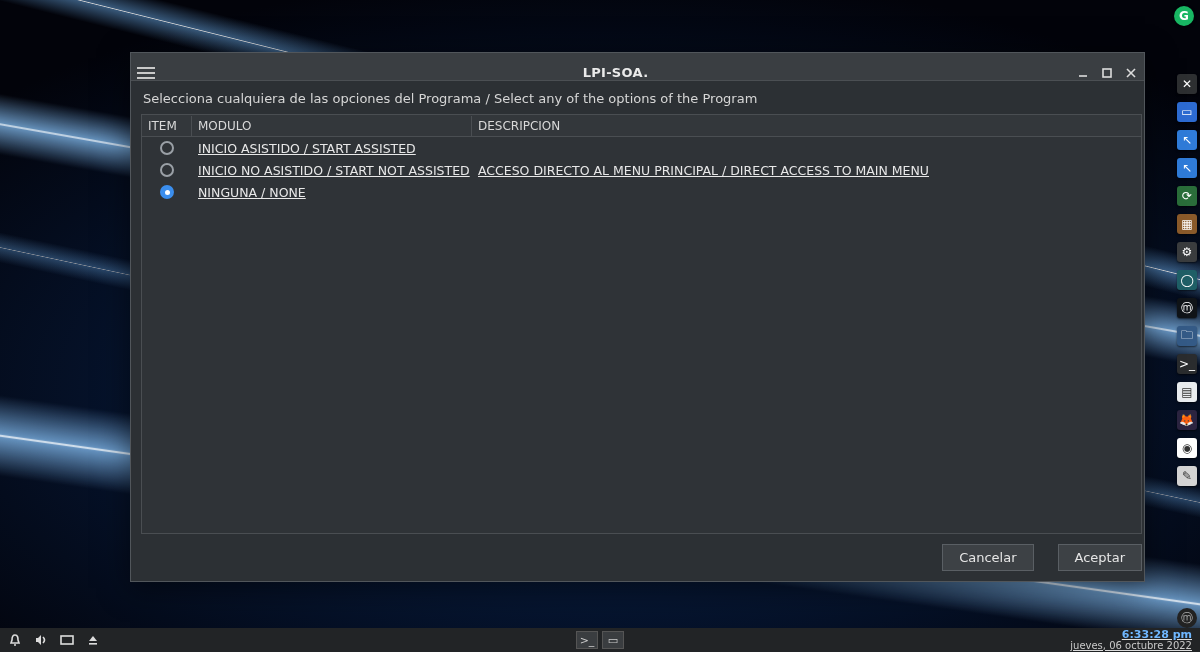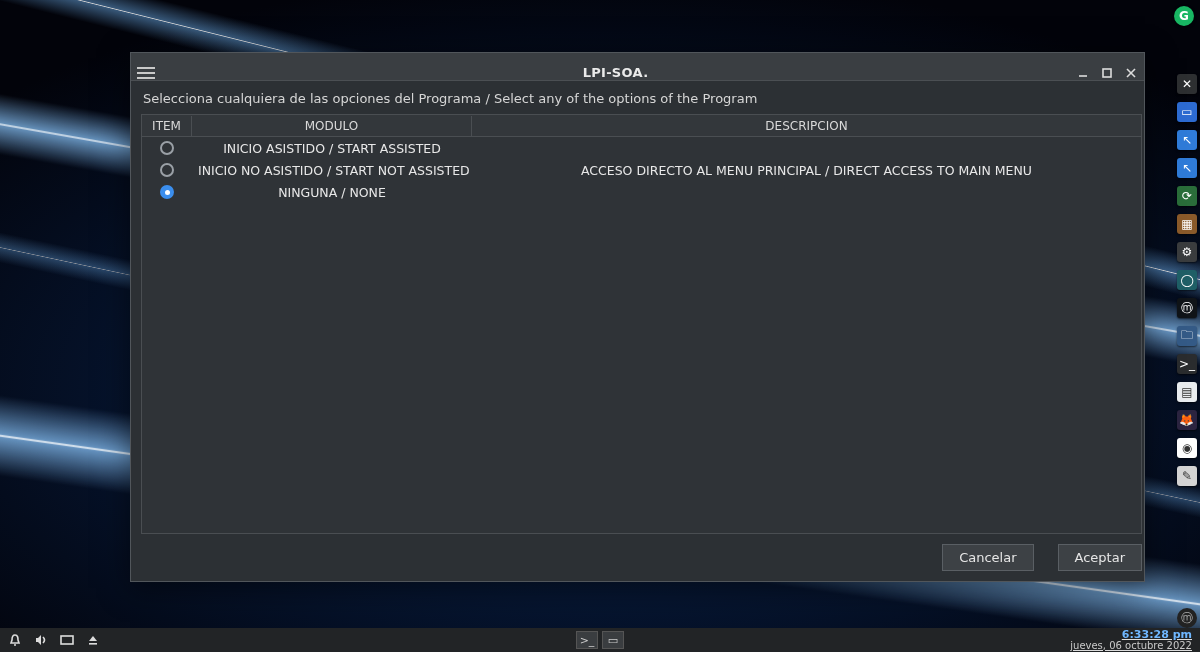--- a/index.html
+++ b/index.html
@@ -133,39 +133,39 @@
     font-size: 13px; color:#d6d6d6;
     padding: 2px 2px 8px 2px;
   }
 
   .table-wrap {
     flex:1;
     border: 1px solid #4a4e52;
     background: #2f3337;
     display:flex; flex-direction:column;
     overflow:hidden;
-    text-align:center;
   }
   .thead, .trow {
     display:grid;
     grid-template-columns: 50px 280px 1fr;
     align-items:center;
   }
   .thead {
     background:#33373b;
     border-bottom:1px solid #4a4e52;
     font-size: 12px; color:#d9d9d9;
     height:22px;
   }
   .thead .th { padding: 3px 6px; border-right:1px solid #4a4e52; }
   .thead .th:last-child { border-right:none; }
   .tbody { flex:1; overflow:auto; }
   .trow {
     font-size: 12.5px; color:#e8e8e8;
     height: 22px;
+    text-decoration: underline;
   }
   .trow .td { padding: 2px 6px; white-space:nowrap; overflow:hidden; text-overflow:clip;}
   .td.item { display:flex; justify-content:center; align-items:center;}
   .radio {
     width:14px; height:14px; border-radius:50%;
     border:2px solid #9aa0a6;
     display:inline-flex; align-items:center; justify-content:center;
     background:transparent;
   }
   .radio.selected {

